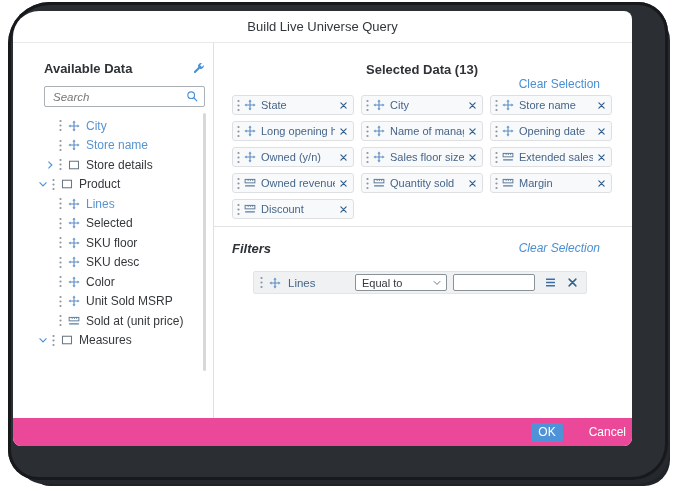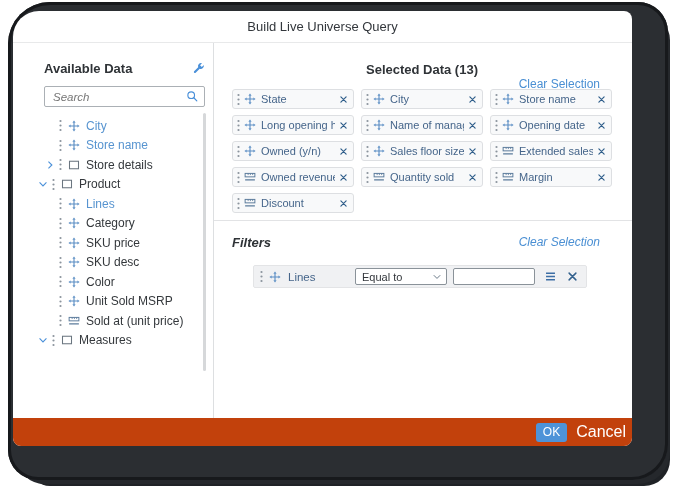--- a/index.html
+++ b/index.html
@@ -35,21 +35,21 @@
   .trow .tlabel{white-space:nowrap;}
   .trow.sel .tlabel{color:#5794d0;}
   .scrollbar{position:absolute;left:190px;top:70px;width:3px;height:258px;background:#d6d8da;border-radius:2px;}
   
   .right{flex:1;min-width:0;box-sizing:border-box;padding:0 20px 0 18px;}
   .sect-head{display:flex;align-items:center;height:16px;}
   .sect-head.first{margin-top:19px;flex-direction:column;}
   .sect-head.filters{margin-top:13px;font-style:italic;}
   .sect-title{font-size:13px;font-weight:bold;color:#2f3337;}
   .clear-link{margin-left:auto;margin-right:12px;font-size:12px;color:#4a8fd3;cursor:pointer;white-space:nowrap;}
-  .chips{margin-top:11px;display:grid;grid-template-columns:repeat(3,122px);gap:6px 7px;}
+  .chips{margin-top:17px;display:grid;grid-template-columns:repeat(3,122px);gap:6px 7px;}
   .chip{height:20px;box-sizing:border-box;border:1px solid #dddfe2;background:#f8f9fa;border-radius:3px;
         display:flex;align-items:center;padding:0 5px 0 4px;min-width:0;}
   .chip .grip{margin-right:4px;display:flex;flex:none;}
   .chip .cicon{margin-right:5px;display:flex;flex:none;}
   .chip .clabel{flex:1;min-width:0;font-size:11px;color:#45658a;white-space:nowrap;overflow:hidden;}
   .chip .cx{flex:none;margin-left:4px;display:flex;cursor:pointer;}
   .sect-divider{height:1px;background:#e2e3e5;margin:7px -20px 0 -18px;}
   .filter-bar{margin-top:15px;margin-left:21px;width:334px;height:23px;box-sizing:border-box;
         background:#f0f1f3;border:1px solid #e3e4e6;border-radius:2px;display:flex;align-items:center;
         padding:0 8px 0 6px;}
@@ -57,25 +57,25 @@
   .filter-bar .ficon{margin-right:7px;display:flex;flex:none;}
   .flabel{font-size:11.5px;color:#45658a;white-space:nowrap;}
   .fselect{margin-left:auto;width:92px;height:17px;box-sizing:border-box;border:1px solid #8a9299;border-radius:2px;
         background:#fff;display:flex;align-items:center;padding:0 4px 0 6px;font-size:11px;color:#33373c;cursor:pointer;}
   .fselect .schev{margin-left:auto;display:flex;}
   .finput{margin-left:6px;width:82px;height:17px;box-sizing:border-box;border:1px solid #8a9299;border-radius:2px;
         background:#fff;outline:none;padding:0 4px;font-size:11px;font-family:"Liberation Sans",sans-serif;}
   .fmenu{margin-left:9px;display:flex;cursor:pointer;}
   .fclose{margin-left:10px;display:flex;cursor:pointer;}
   
-  .footer{flex:0 0 28px;background:#c2410c;display:flex;align-items:center;justify-content:flex-end;
-        padding:0 6px;gap:9px;}
+  .footer{flex:0 0 28px;background:#ec4899;display:flex;align-items:center;justify-content:flex-end;
+        padding:0 6px;gap:26px;}
   .ok-btn{background:#4e93d8;color:#fff;font-size:12px;border:none;border-radius:3px;height:19px;
         padding:0 7px;font-family:"Liberation Sans",sans-serif;cursor:pointer;}
-  .cancel-btn{background:transparent;color:#fff;font-size:16px;border:none;padding:0;
+  .cancel-btn{background:transparent;color:#fff;font-size:12px;border:none;padding:0;
         font-family:"Liberation Sans",sans-serif;cursor:pointer;}
 </style>
 </head>
 <body>
 
 <div class="stage">
   <div class="frame"></div>
   <div class="dialog">
 
     <div class="titlebar">
@@ -218,42 +218,42 @@
                 <svg width="12" height="12" viewBox="0 0 16 16">
                   <g fill="#5b8ec4">
                     <path d="M8 .6 10.1 3.6H5.9z"></path>
                     <path d="M8 15.4 10.1 12.4H5.9z"></path>
                     <path d="M.6 8 3.6 5.9v4.2z"></path>
                     <path d="M15.4 8 12.4 5.9v4.2z"></path>
                   </g>
                   <path d="M8 3.4v9.2M3.4 8h9.2" stroke="#5b8ec4" stroke-width="1.5" fill="none"></path>
                 </svg>
               </span>
-              <span class="tlabel">Category</span>
+              <span class="tlabel">Selected</span>
             </div>
             <div class="trow lvl2 nochev">
               <span class="grip">
                 <svg width="3" height="13" viewBox="0 0 3 13">
                   <circle cx="1.5" cy="2" r="1.1" fill="#8b949d"></circle>
                   <circle cx="1.5" cy="6.5" r="1.1" fill="#8b949d"></circle>
                   <circle cx="1.5" cy="11" r="1.1" fill="#8b949d"></circle>
                 </svg>
               </span>
               <span class="ticon">
                 <svg width="12" height="12" viewBox="0 0 16 16">
                   <g fill="#5b8ec4">
                     <path d="M8 .6 10.1 3.6H5.9z"></path>
                     <path d="M8 15.4 10.1 12.4H5.9z"></path>
                     <path d="M.6 8 3.6 5.9v4.2z"></path>
                     <path d="M15.4 8 12.4 5.9v4.2z"></path>
                   </g>
                   <path d="M8 3.4v9.2M3.4 8h9.2" stroke="#5b8ec4" stroke-width="1.5" fill="none"></path>
                 </svg>
               </span>
-              <span class="tlabel">SKU price</span>
+              <span class="tlabel">SKU floor</span>
             </div>
             <div class="trow lvl2 nochev">
               <span class="grip">
                 <svg width="3" height="13" viewBox="0 0 3 13">
                   <circle cx="1.5" cy="2" r="1.1" fill="#8b949d"></circle>
                   <circle cx="1.5" cy="6.5" r="1.1" fill="#8b949d"></circle>
                   <circle cx="1.5" cy="11" r="1.1" fill="#8b949d"></circle>
                 </svg>
               </span>
               <span class="ticon">

